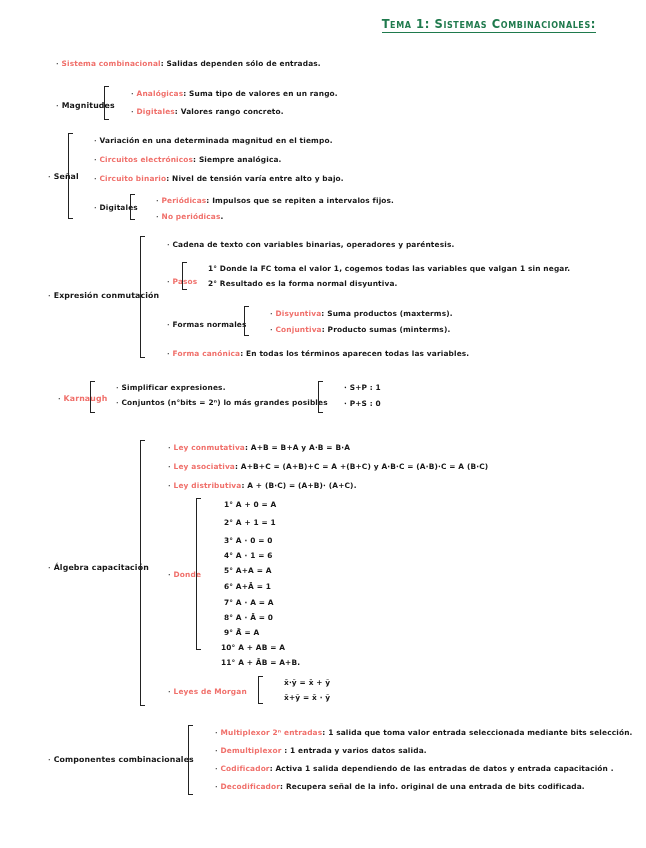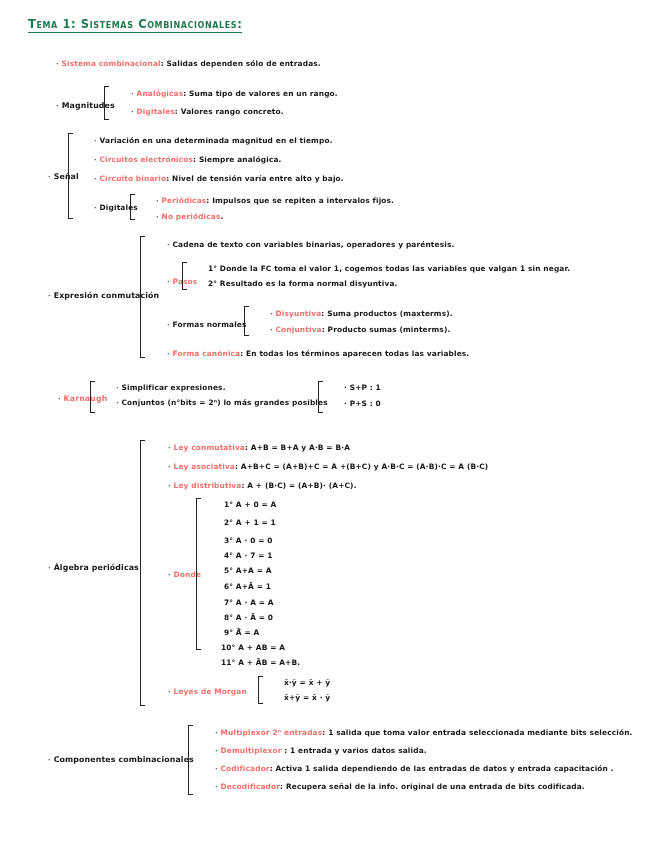--- a/index.html
+++ b/index.html
@@ -9,27 +9,26 @@
     font-family:"DejaVu Sans", sans-serif;
     color:#1a1a1a;
     overflow:hidden;
     position:relative;
   }
   .page{position:relative;width:646px;height:848px;}
 
   
   .title{
     position:absolute;top:17px;left:0;width:596px;
-    text-align:left;
+    text-align:right;
     color:#1f7a4d;
     font-size:11.5px;
     font-weight:700;
     letter-spacing:.6px;
     font-variant:small-caps;
-    margin-left:28px;
   }
   .title span{border-bottom:1.3px solid #1f7a4d;padding-bottom:1px;}
 
   
   .row{position:absolute;white-space:nowrap;font-size:7.4px;font-weight:700;letter-spacing:.15px;margin-left:18px;}
   .red{color:#f0706b;}
   .blk{color:#161616;}
   .lbl{font-size:7.8px;font-weight:700;color:#161616;}
   .bul{color:#555;font-size:7px;}
 
@@ -154,21 +153,21 @@
   <div class="row blk" style="top:398px;left:98px;">
     <span class="bul">·</span>
     <span>Conjuntos  (n°bits = 2ⁿ)  lo más  grandes  posibles</span>
   </div>
   <div class="brk" style="top:381px;left:318px;height:32px;"></div>
   <div class="row blk" style="top:383px;left:326px;">· S+P : 1</div>
   <div class="row blk" style="top:399px;left:326px;">· P+S : 0</div>
 
   <div class="row lbl" style="top:563px;left:30px;">
     <span class="bul">·</span>
-    <span>Álgebra  periódicas</span>
+    <span>Álgebra  capacitación</span>
   </div>
   <div class="brk" style="top:440px;left:140px;height:266px;"></div>
 
   <div class="row" style="top:443px;left:150px;">
     <span class="bul">·</span>
     <span class="red">Ley  conmutativa</span><span class="blk">: A+B = B+A  y  A·B = B·A</span>
   </div>
   <div class="row" style="top:462px;left:150px;">
     <span class="bul">·</span>
     <span class="red">Ley  asociativa</span><span class="blk">: A+B+C = (A+B)+C = A +(B+C)  y  A·B·C = (A·B)·C = A (B·C)</span>
@@ -179,21 +178,21 @@
   </div>
 
   <div class="row" style="top:570px;left:150px;">
     <span class="bul">·</span>
     <span class="red">Donde</span>
   </div>
   <div class="brk" style="top:498px;left:196px;height:152px;"></div>
   <div class="row blk" style="top:500px;left:206px;">1°  A + 0 = A</div>
   <div class="row blk" style="top:518px;left:206px;">2°  A + 1 = 1</div>
   <div class="row blk" style="top:536px;left:206px;">3°  A · 0 = 0</div>
-  <div class="row blk" style="top:551px;left:206px;">4°  A · 7 = 1</div>
+  <div class="row blk" style="top:551px;left:206px;">4°  A · 1 = 6</div>
   <div class="row blk" style="top:566px;left:206px;">5°  A+A = A</div>
   <div class="row blk" style="top:582px;left:206px;">6°  A+Ā = 1</div>
   <div class="row blk" style="top:598px;left:206px;">7°  A · A = A</div>
   <div class="row blk" style="top:613px;left:206px;">8°  A · Ā = 0</div>
   <div class="row blk" style="top:628px;left:206px;">9°  Ā̄ = A</div>
   <div class="row blk" style="top:643px;left:203px;">10°  A + AB = A</div>
   <div class="row blk" style="top:658px;left:203px;">11°  A + ĀB = A+B.</div>
 
   <div class="row" style="top:687px;left:150px;">
     <span class="bul">·</span>

